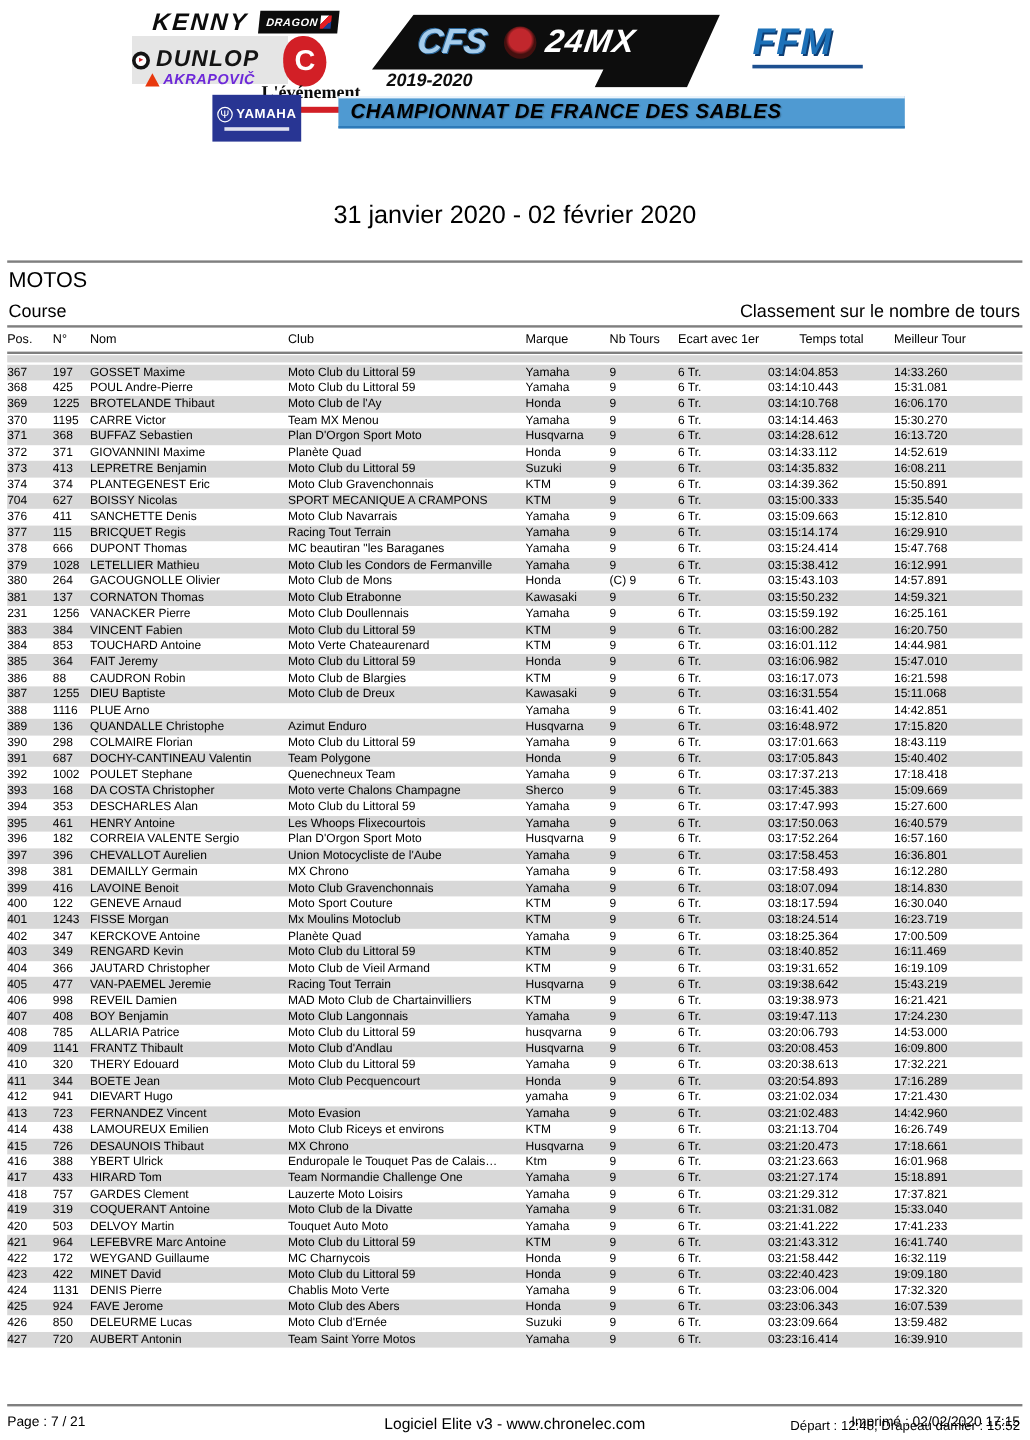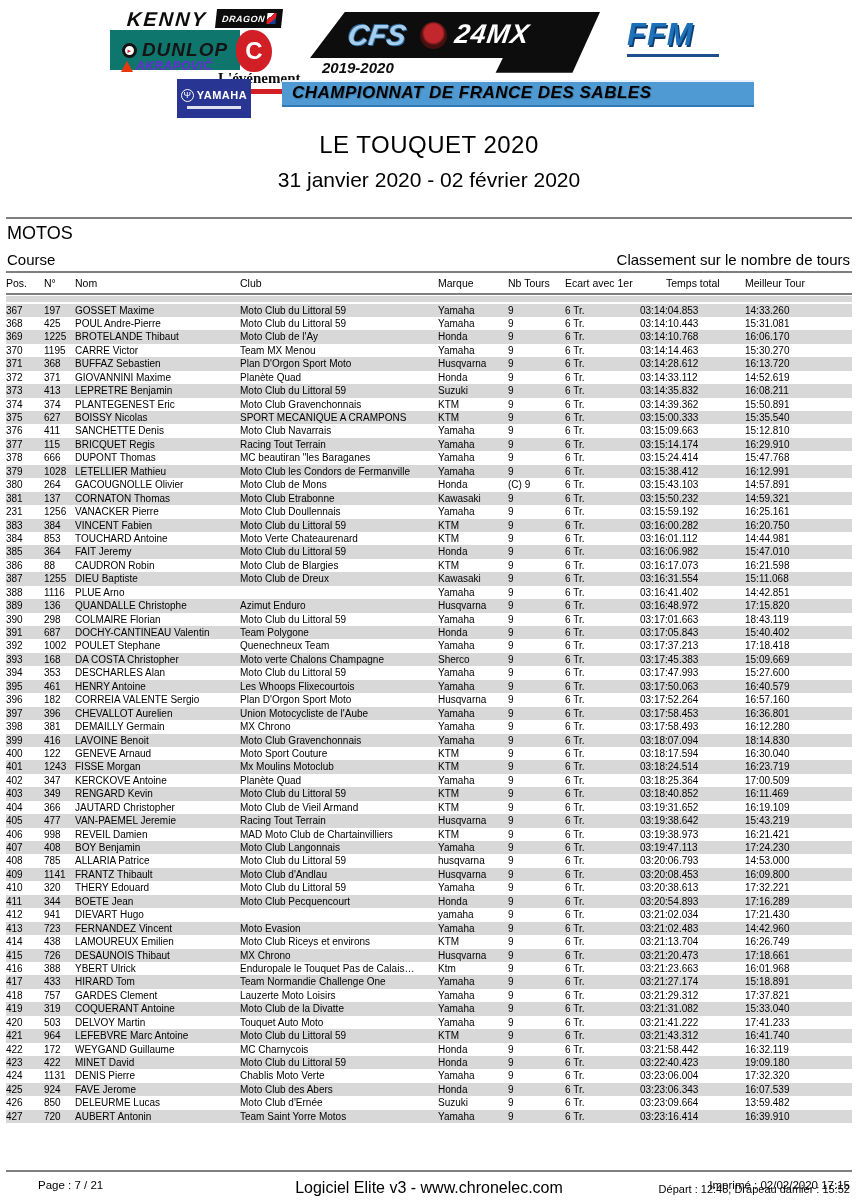--- a/index.html
+++ b/index.html
@@ -8,21 +8,21 @@
   .page { position:relative; width:858px; height:1200px; background:#fff; overflow:hidden; }
 
   
   .logos { position:absolute; left:0; top:0; width:858px; height:130px; }
   .abs { position:absolute; }
 
   .kenny { left:127px; top:8px; font:italic 900 20px "Liberation Sans",sans-serif; letter-spacing:2px; color:#0c0c0c; transform:skewX(-4deg); }
   .dragon { left:216px; top:9px; width:66px; height:19px; background:#0c0c0c; display:flex; align-items:center; justify-content:center; gap:2px; transform:skewX(-6deg); }
   .dragon .txt { color:#fff; font:italic 900 9px "Liberation Sans",sans-serif; letter-spacing:0.5px; }
   .dragon .flag { width:9px; height:11px; background:linear-gradient(135deg,#ffffff 0 34%,#e31e24 34% 67%,#1b3f94 67% 100%); }
-  .dunlop { left:110px; top:30px; width:130px; height:40px; background:#0f766e; display:flex; align-items:center; justify-content:center; gap:5px; }
+  .dunlop { left:110px; top:30px; width:130px; height:40px; background:#e5e5e5; display:flex; align-items:center; gap:5px; }
   .dunlop .roundel { width:15px; height:15px; border:3px solid #141414; border-radius:50%; background:#fff; display:flex; align-items:center; justify-content:center; color:#d21f26; font-size:7px; line-height:1; }
   .dunlop .txt { font:italic 900 19px "Liberation Sans",sans-serif; color:#141414; letter-spacing:1px; }
   .cred { left:236px; top:30px; width:36px; height:42px; background:#d21f26; border-radius:46% 54% 50% 50%; display:flex; align-items:center; justify-content:center; }
   .cred .txt { color:#fff; font:900 24px "Liberation Sans",sans-serif; }
   .akrapovic { left:121px; top:59px; display:flex; align-items:center; gap:3px; }
   .akrapovic .tri { width:0; height:0; border-left:6px solid transparent; border-right:6px solid transparent; border-bottom:11px solid #e8380d; }
   .akrapovic .txt { font:italic 900 12px "Liberation Sans",sans-serif; color:#6d28d9; letter-spacing:0.5px; }
   .levenement { left:218px; top:57px; }
   .levenement .txt { font:900 15px "Liberation Serif",serif; color:#0c0c0c;margin-top:13px; }
   .levenement .redstrip { width:66px; height:5px; background:#d21f26; margin:2px 0 0 14px; }
@@ -60,22 +60,22 @@
   .thead .c { white-space:nowrap; overflow:hidden; }
   .thead .c7 { padding-left:26px; }
   .tbody { position:absolute; left:6px; right:6px; top:296px; }
   .spacer-row { height:6px; background:#d8d8d8; margin-bottom:1.5px; }
   .trow { height:13.45px; line-height:13.45px; font-size:10px; }
   .trow.odd { background:#d8d8d8; }
   .trow .c { white-space:nowrap; overflow:hidden; }
 
   
   .race-times { position:absolute; right:8px; top:1151px; font-size:11px;margin-top:32px; }
-  .footer-left { position:absolute; left:6px; top:1179px; font-size:11.5px;margin-left:32px; }
-  .footer-center { position:absolute; left:0; top:1179px; width:858px; text-align:center; font-size:16px; }
+  .footer-left { position:absolute; left:6px; top:1179px; font-size:11.5px; }
+  .footer-center { position:absolute; left:0; top:1179px; width:858px; text-align:center; font-size:13px; }
   .footer-right { position:absolute; right:8px; top:1179px; font-size:11.5px;text-align:right; }
 </style>
 </head>
 <body>
 
 <div class="page">
 
   <div class="logos">
     <div class="abs kenny">KENNY</div>
     <div class="abs dragon">
@@ -110,21 +110,20 @@
       <span class="mx24">24MX</span>
     </div>
     <div class="abs season">2019-2020</div>
     <div class="abs ffm">
       <div class="txt">FFM</div>
       <div class="tinyline"></div>
     </div>
     <div class="abs bluebanner">CHAMPIONNAT DE FRANCE DES SABLES</div>
   </div>
 
-  <div class="event-title">LE TOUQUET 2020</div>
   <div class="event-dates">31 janvier 2020 - 02 février 2020</div>
   <div class="hr hr1"></div>
   <div class="category">MOTOS</div>
   <div class="session">Course</div>
   <div class="classement">Classement sur le nombre de tours</div>
   <div class="hr hr2"></div>
 
   <div class="thead grid">
       <span class="c c0">Pos.</span>
       <span class="c c1">N°</span>
@@ -222,21 +221,21 @@
         <span class="c c1">374</span>
         <span class="c c2">PLANTEGENEST Eric</span>
         <span class="c c3">Moto Club Gravenchonnais</span>
         <span class="c c4">KTM</span>
         <span class="c c5">9</span>
         <span class="c c6">6 Tr.</span>
         <span class="c c7">03:14:39.362</span>
         <span class="c c8">15:50.891</span>
       </div>
       <div class="trow grid odd">
-        <span class="c c0">375</span>
+        <span class="c c0">704</span>
         <span class="c c1">627</span>
         <span class="c c2">BOISSY Nicolas</span>
         <span class="c c3">SPORT MECANIQUE A CRAMPONS</span>
         <span class="c c4">KTM</span>
         <span class="c c5">9</span>
         <span class="c c6">6 Tr.</span>
         <span class="c c7">03:15:00.333</span>
         <span class="c c8">15:35.540</span>
       </div>
       <div class="trow grid even">

